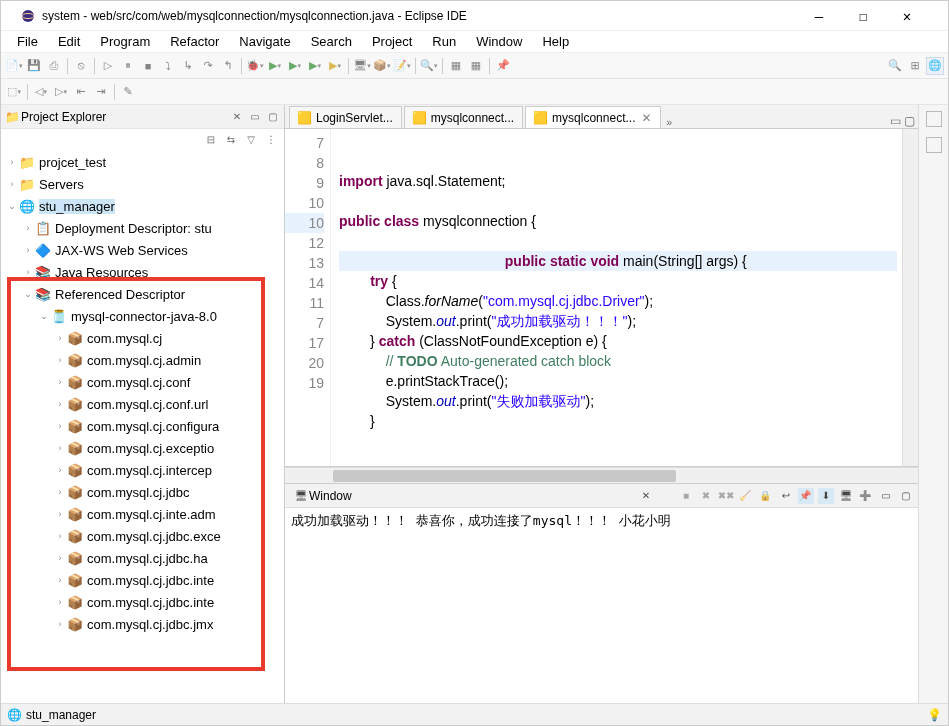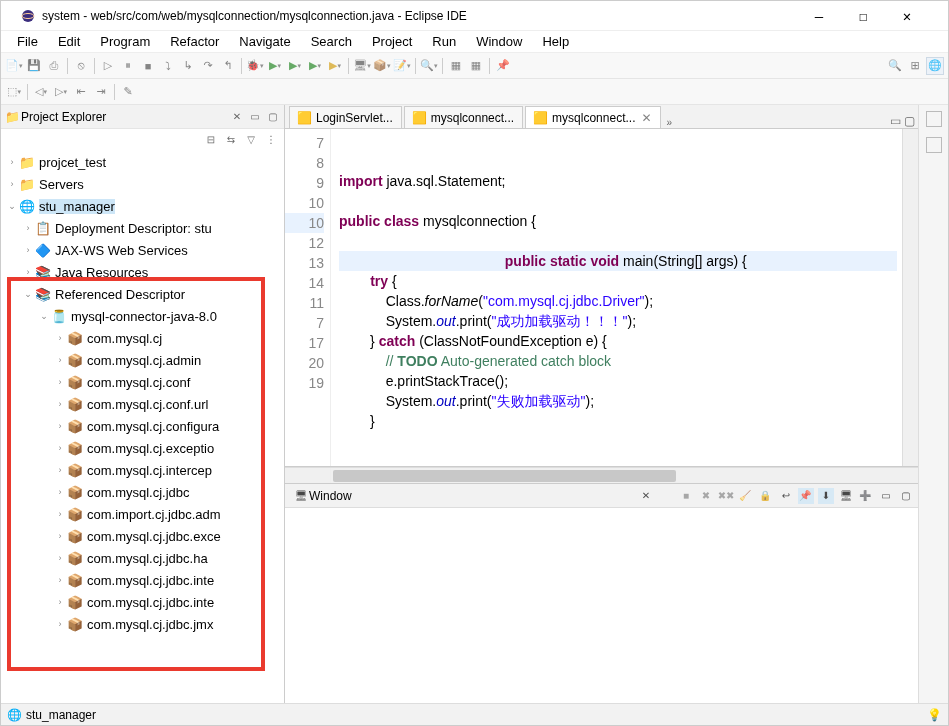--- a/index.html
+++ b/index.html
@@ -235,21 +235,21 @@
             <span class="lbl">com.mysql.cj.intercep</span>
           </div>
           <div class="tree-row" style="padding-left: 52px;">
             <span class="tw">›</span>
             <span class="ic">📦</span>
             <span class="lbl">com.mysql.cj.jdbc</span>
           </div>
           <div class="tree-row" style="padding-left: 52px;">
             <span class="tw">›</span>
             <span class="ic">📦</span>
-            <span class="lbl">com.import.cj.jdbc.adm</span>
+            <span class="lbl">com.mysql.cj.inte.adm</span>
           </div>
           <div class="tree-row" style="padding-left: 52px;">
             <span class="tw">›</span>
             <span class="ic">📦</span>
             <span class="lbl">com.mysql.cj.jdbc.exce</span>
           </div>
           <div class="tree-row" style="padding-left: 52px;">
             <span class="tw">›</span>
             <span class="ic">📦</span>
             <span class="lbl">com.mysql.cj.jdbc.ha</span>
@@ -334,20 +334,21 @@
         <span class="ic">🧹</span>
         <span class="ic">🔒</span>
         <span class="ic">↩</span>
         <span class="ic" style="background:#cde6f7;">📌</span>
         <span class="ic" style="background:#cde6f7;">⬇</span>
         <span class="ic drop">🖥</span>
         <span class="ic drop">➕</span>
         <span class="ic">▭</span>
         <span class="ic">▢</span>
       </div>
+      <div class="console-body">成功加载驱动！！！ 恭喜你，成功连接了mysql！！！ 小花小明</div>
     </div>
   </div>
 
   <div class="sidebar-right">
     <div class="sq"></div>
     <div class="sq"></div>
   </div>
 </div>
 
 <div class="statusbar">

